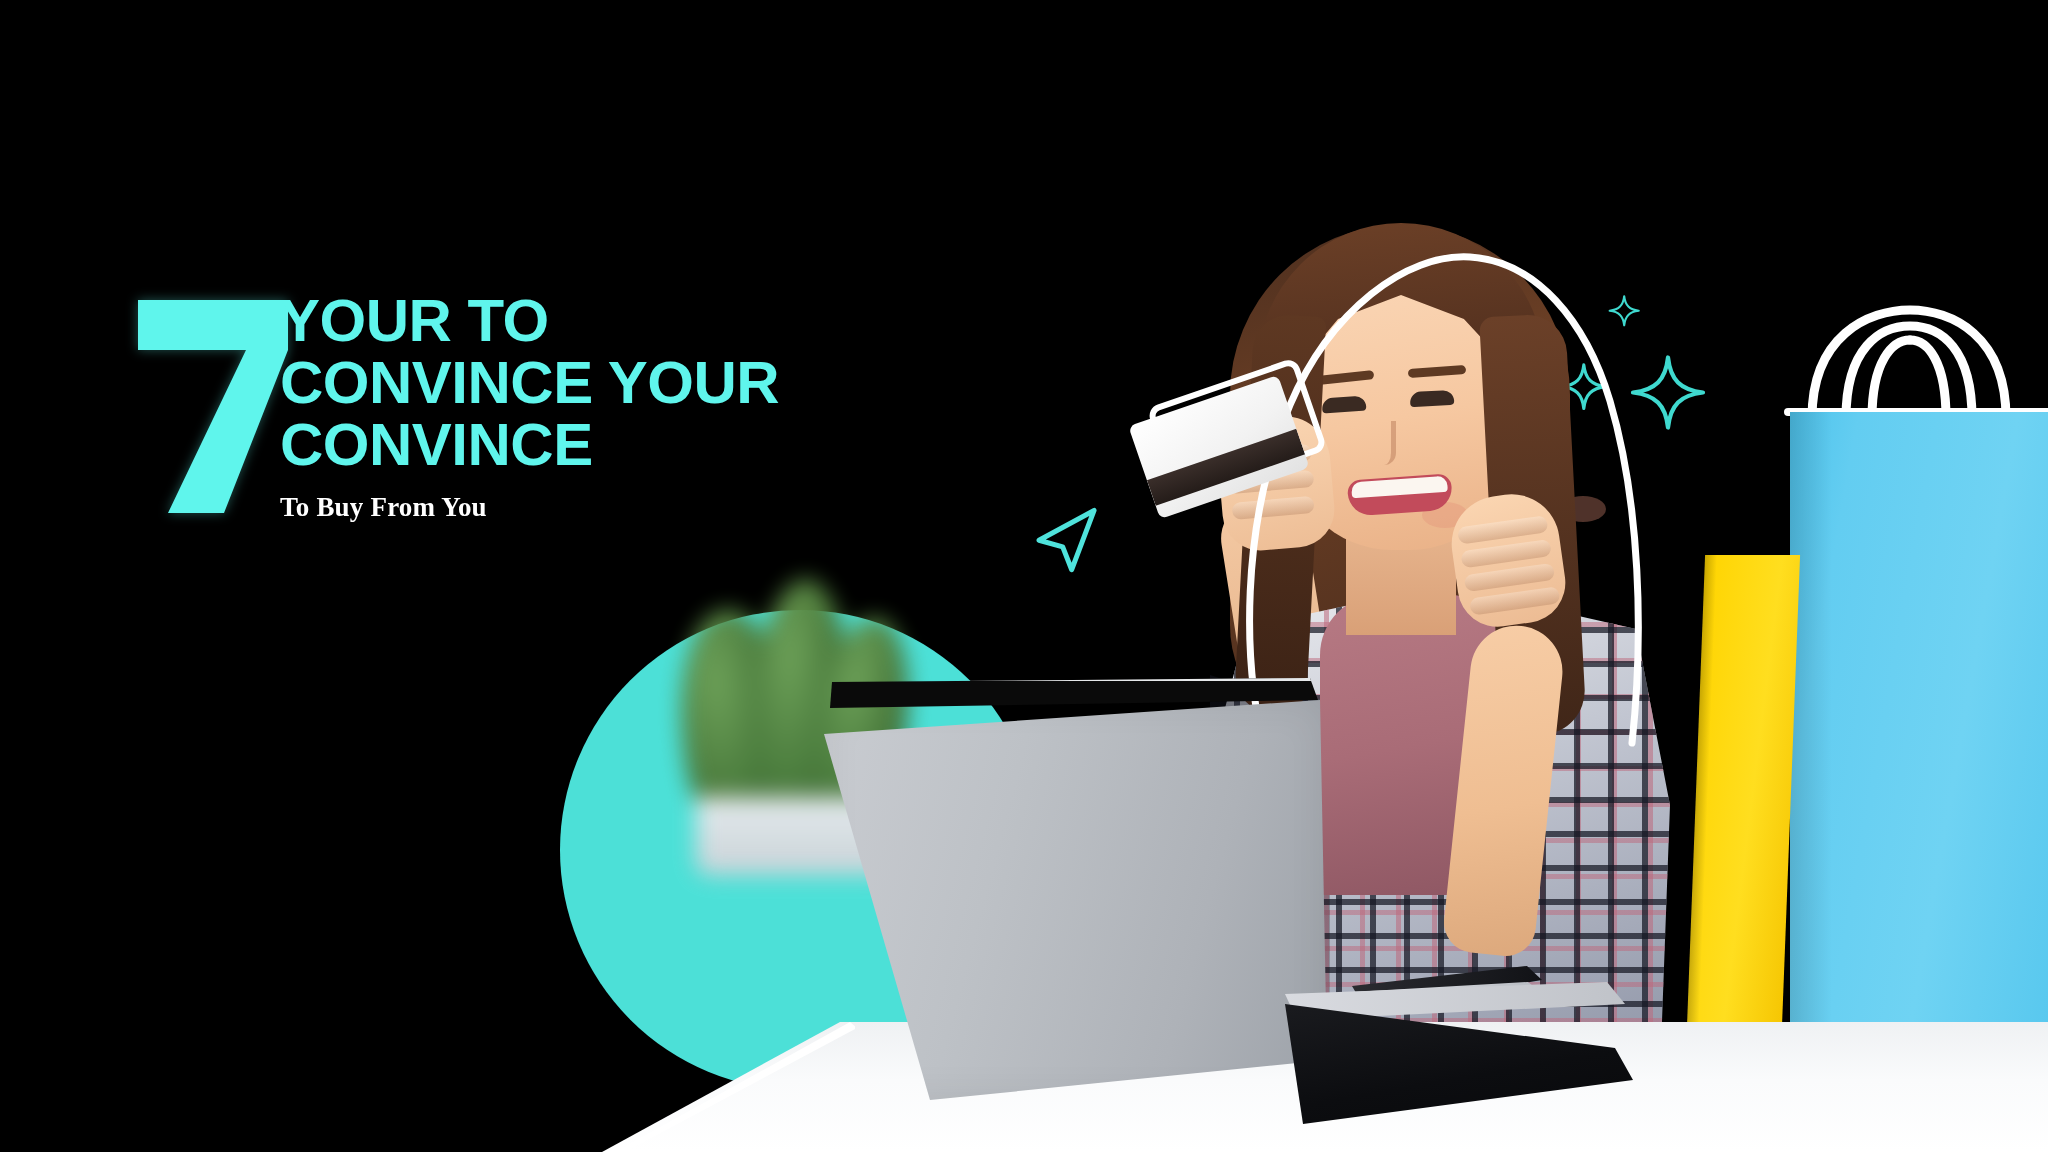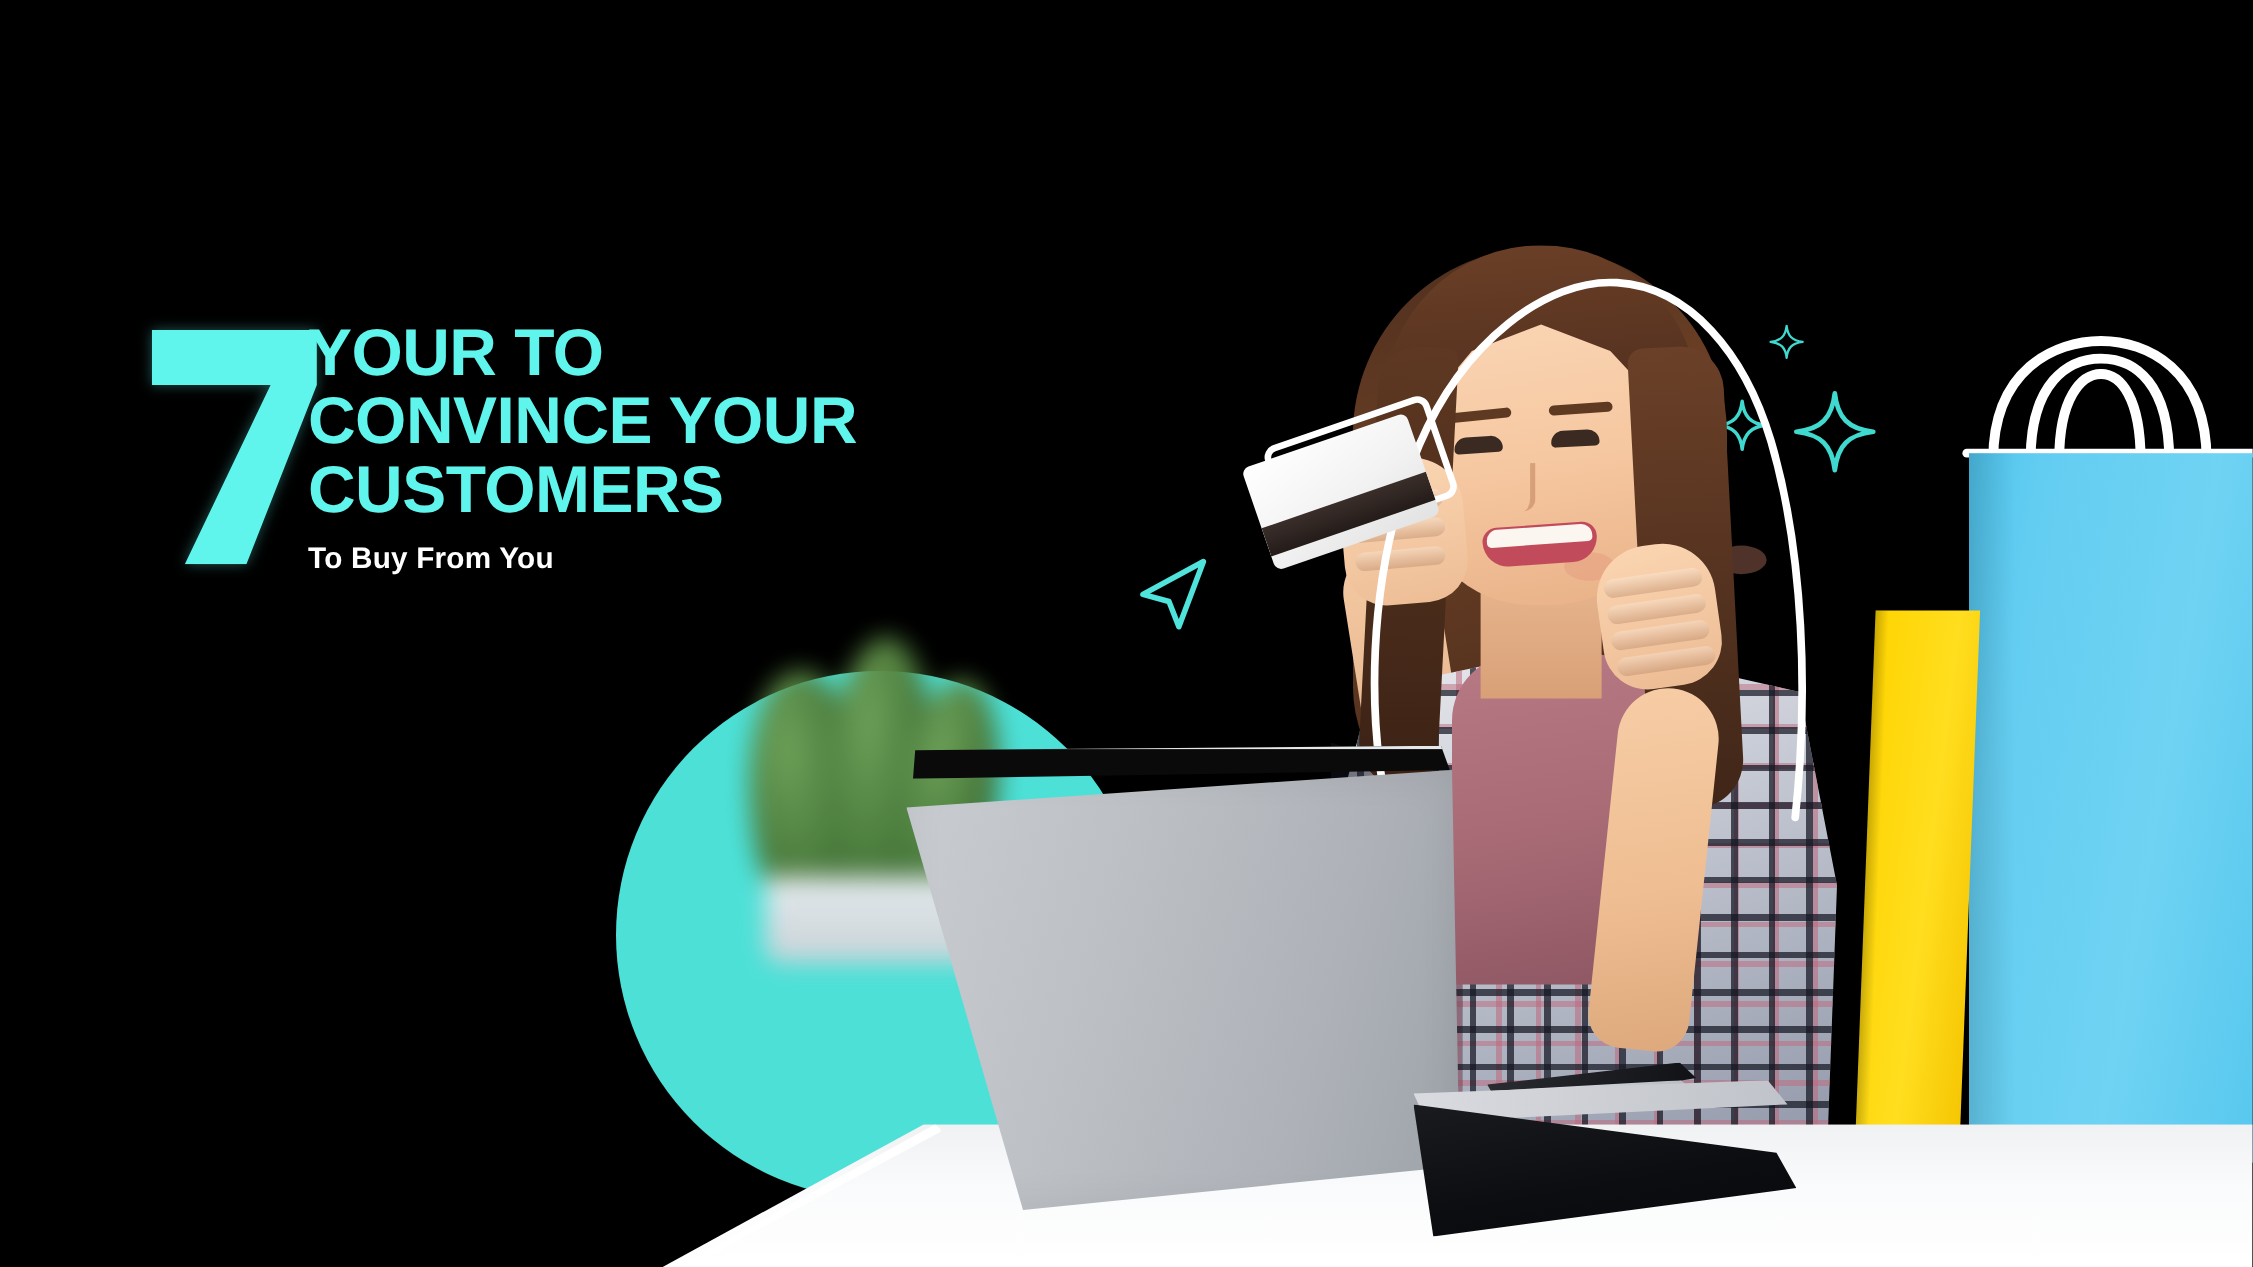--- a/index.html
+++ b/index.html
@@ -51,21 +51,21 @@
     font-family:"Liberation Sans", sans-serif;
   }
   .subtitle{
     color:#FFFFFF;
     font-weight:bold;
     font-size:27px;
     line-height:34px;
     letter-spacing:0.2px;
     margin-top:14px;
     white-space:nowrap;
-    font-family:Liberation Sans, sans-serif;
+    font-family:Liberation Serif, serif;
   }
 
   
   .cursor-icon{
     position:absolute;
     left:1035px; top:498px;
     width:75px; height:75px;
   }
 
   
@@ -343,21 +343,21 @@
     <div class="big-seven glow-seven">
       <svg class="seven-svg" width="170" height="225" viewBox="0 0 170 225" aria-hidden="true">
         <polygon points="0,12 150,12 150,62 86,225 30,225 108,62 0,62" fill="#5FF5EC"></polygon>
       </svg>
 
     </div>
 
     <div class="title-lines">
       <div class="tline">YOUR TO</div>
       <div class="tline">CONVINCE YOUR</div>
-      <div class="tline">CUSTOMERS</div>
+      <div class="tline">CONVINCE</div>
       <div class="subtitle">To Buy From You</div>
     </div>
   </div>
 
   <div class="cursor-icon">
     <svg width="75" height="75" viewBox="0 0 75 75" aria-hidden="true">
       <g transform="rotate(42 37 37)">
         <path d="M37 4 L60 63 L38 52 L16 63 Z" fill="none" stroke="#4FE3DC" stroke-width="5" stroke-linejoin="round" stroke-linecap="round"></path>
       </g>
     </svg>

